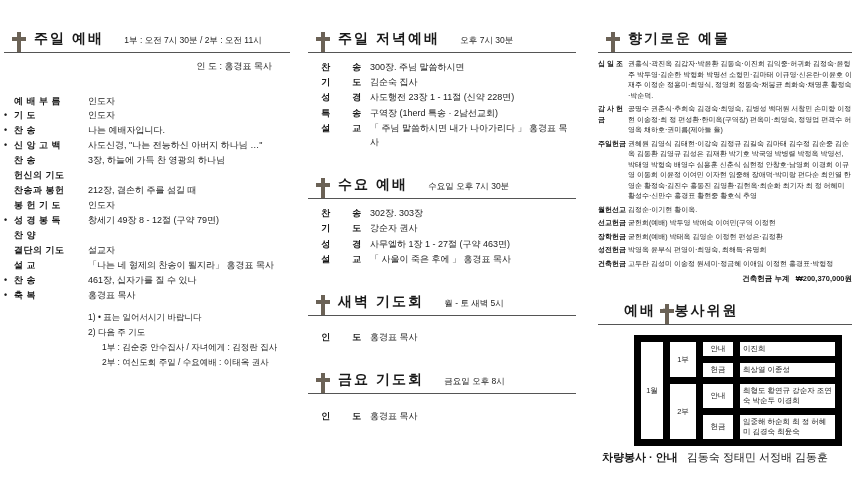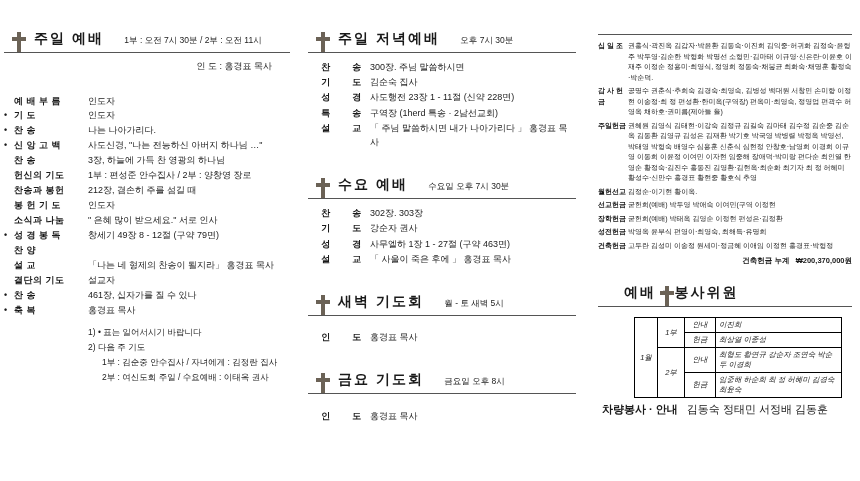--- a/index.html
+++ b/index.html
@@ -52,21 +52,21 @@
 
   
   .pray{font-size:7px;line-height:1.5;margin-top:6px;}
   .pray-row{display:flex;margin-bottom:3px;}
   .pray-lbl{flex:0 0 30px;font-weight:bold;font-size:7px;letter-spacing:0;}
   .pray-body{flex:1;}
   .pray-total{text-align:right;font-size:7.5px;margin-top:5px;font-weight:bold;}
 
   
   .tbl{margin-top:10px;margin-left:36px;border-collapse:collapse;font-size:7.5px;width:208px;}
-  .tbl td{border:1px solid #000000;padding:2px 3px;vertical-align:middle;font-style:italic;}
+  .tbl td{border:7px solid #000000;padding:2px 3px;vertical-align:middle;}
   .tbl td.wk{width:16px;text-align:center;}
   .tbl td.rn{width:20px;text-align:center;}
   .tbl td.rl{width:24px;text-align:center;}
   .foot{margin-top:4px;margin-left:4px;font-size:11px;}
   .foot .fl{font-weight:bold;margin-right:6px;}
   .sp{display:inline-block;}
 </style>
 </head>
 <body>
 
@@ -89,70 +89,64 @@
           <span class="val">인도자</span>
         </div>
         <div class="row">
           <span class="bul">•</span>
           <span class="lbl">기          도</span>
           <span class="val">인도자</span>
         </div>
         <div class="row">
           <span class="bul">•</span>
           <span class="lbl">찬          송</span>
-          <span class="val">나는 나아가리다.</span>
+          <span class="val">나는 예배자입니다.</span>
         </div>
         <div class="row">
           <span class="bul">•</span>
           <span class="lbl">신 앙 고 백</span>
           <span class="val">사도신경, "나는 전능하신 아버지 하나님 …"</span>
         </div>
         <div class="row">
           <span class="bul"></span>
           <span class="lbl">찬          송</span>
           <span class="val">3장, 하늘에 가득 찬 영광의 하나님</span>
         </div>
         <div class="row">
           <span class="bul"></span>
           <span class="lbl">헌신의 기도</span>
-          <span class="val">1부 : 편성준 안수집사 / 2부 : 양창영 장로</span>
         </div>
         <div class="row">
           <span class="bul"></span>
           <span class="lbl">찬송과 봉헌</span>
           <span class="val">212장, 겸손히 주를 섬길 때</span>
         </div>
         <div class="row">
           <span class="bul"></span>
           <span class="lbl">봉 헌 기 도</span>
           <span class="val">인도자</span>
         </div>
         <div class="row">
-          <span class="bul"></span>
-          <span class="lbl">소식과 나눔</span>
-          <span class="val">" 은혜 많이 받으세요."  서로 인사</span>
-        </div>
-        <div class="row">
           <span class="bul">•</span>
           <span class="lbl">성 경 봉 독</span>
           <span class="val">창세기 49장 8 - 12절 (구약 79면)</span>
         </div>
         <div class="row">
           <span class="bul"></span>
           <span class="lbl">찬          양</span>
         </div>
         <div class="row">
           <span class="bul"></span>
+          <span class="lbl">결단의 기도</span>
+          <span class="val">설교자</span>
+        </div>
+        <div class="row">
+          <span class="bul"></span>
           <span class="lbl">설          교</span>
           <span class="val">「나는 네 형제의 찬송이 될지라」 홍경표 목사</span>
-        </div>
-        <div class="row">
-          <span class="bul"></span>
-          <span class="lbl">결단의 기도</span>
-          <span class="val">설교자</span>
         </div>
         <div class="row">
           <span class="bul">•</span>
           <span class="lbl">찬          송</span>
           <span class="val">461장, 십자가를 질 수 있나</span>
         </div>
         <div class="row">
           <span class="bul">•</span>
           <span class="lbl">축          복</span>
           <span class="val">홍경표 목사</span>
@@ -261,20 +255,24 @@
           <span class="val">홍경표 목사</span>
         </div>
       </div>
 
     </div>
   </div>
 
   <div class="col col-3">
     <div style="padding:14px 8px 0 8px;">
 
+      <div class="sec-head">
+        <span class="cross"></span>
+        <span class="sec-title">향기로운 예물</span>
+      </div>
       <hr class="rule">
 
       <div class="pray">
         <div class="pray-row">
           <div class="pray-lbl">십 일 조</div>
           <div class="pray-body">권홍식·곽진옥 김갑자·박윤환 김동숙·이진희 김익중·허귀화 김정숙·윤형주 박두영·김순한 박형화 박명선 소형민·김마태 이규영·신은란·이윤호 이재주 이정순 정용미·최영식, 정영희 정동숙·채봉균 최화숙·채명훈 황정숙·박순덕.</div>
         </div>
         <div class="pray-row">
           <div class="pray-lbl">감 사 헌 금</div>
           <div class="pray-body">공명수 권춘식·추희숙 김경숙·최영숙, 김병성 백대원 서창민 손미향 이정현 이송정·최 정 편성환·한미옥(구역장) 편옥미·최영숙, 정영업 편곽수 허영옥 채하호·권미름(제아들 율)</div>

